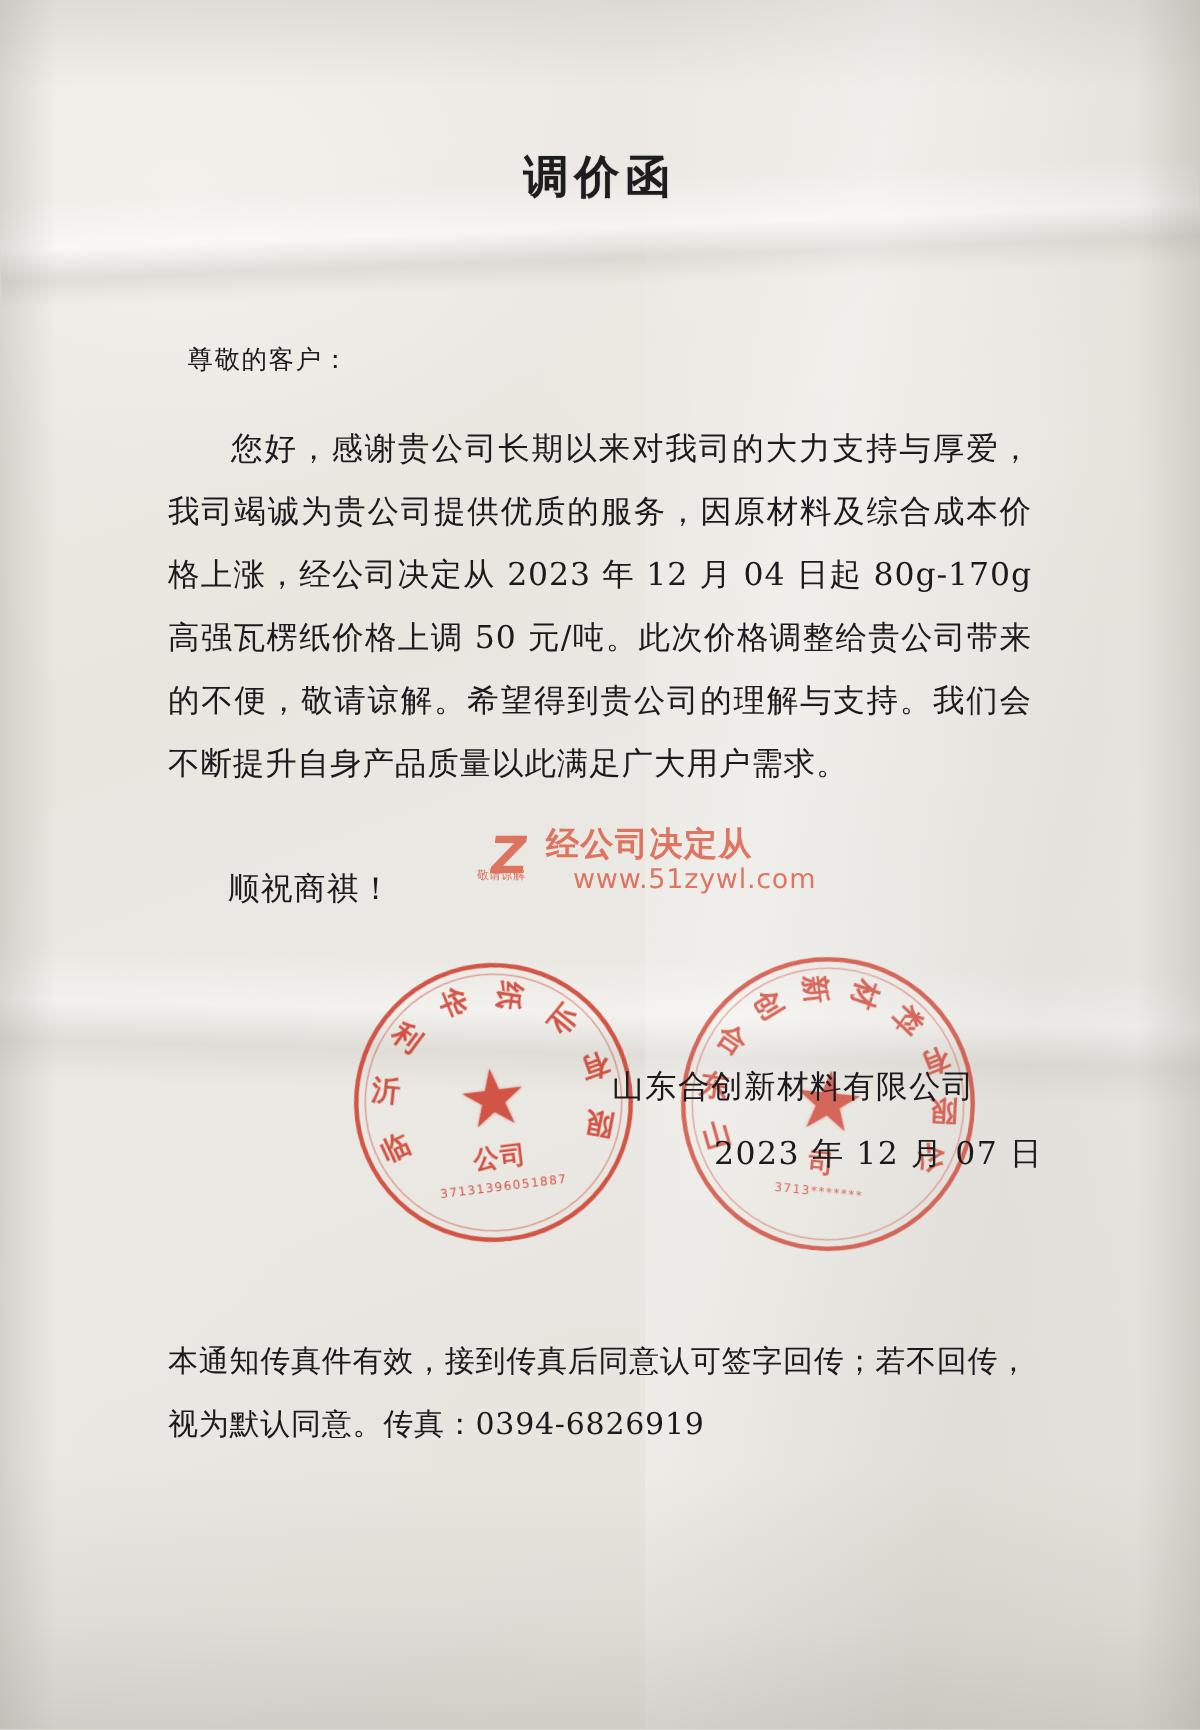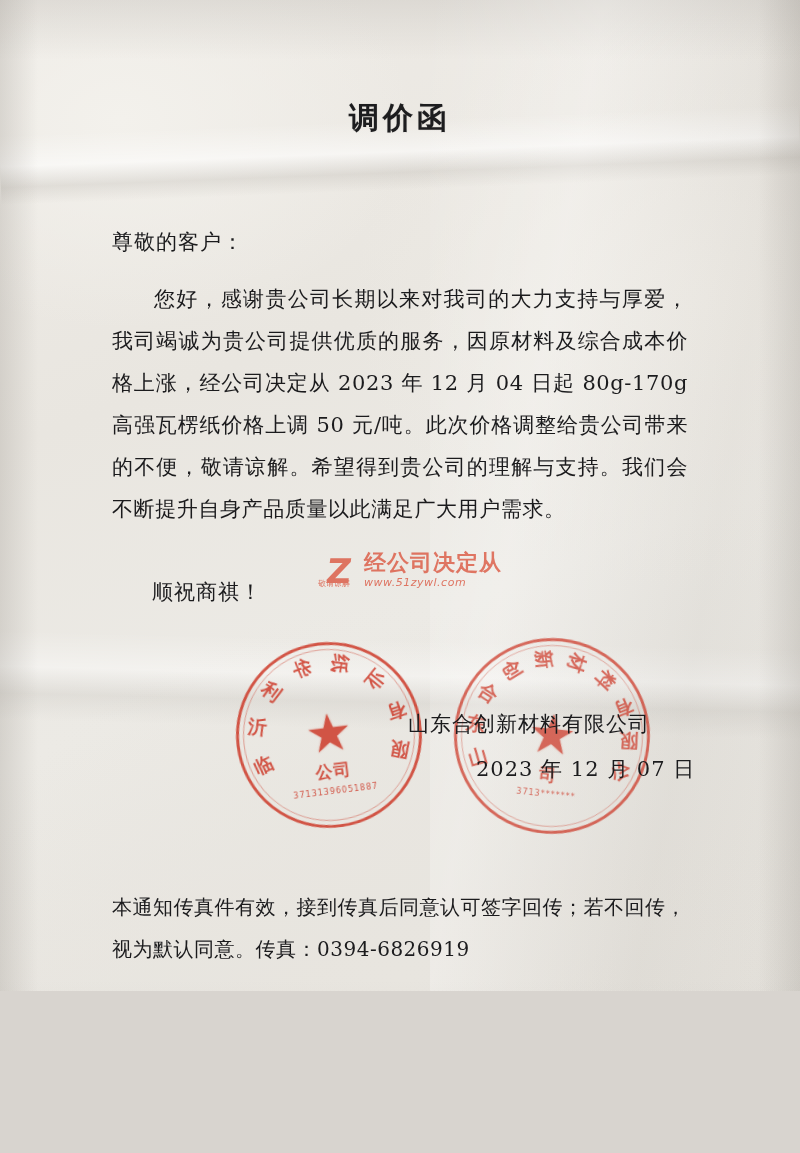--- a/index.html
+++ b/index.html
@@ -10,21 +10,21 @@
     width: 800px;
     height: 1153px;
     overflow: hidden;
     background: #d8d4cf;
     font-family: "Liberation Serif", serif;
   }
 
   #page {
     position: relative;
     width: 800px;
-    height: 991px;
+    height: 1153px;
     background:
       radial-gradient(ellipse 420px 300px at 120px 120px, #f3f1ec 0%, rgba(243,241,236,0) 70%),
       radial-gradient(ellipse 500px 420px at 700px 300px, #efece6 0%, rgba(239,236,230,0) 70%),
       radial-gradient(ellipse 600px 500px at 400px 980px, #e8e5df 0%, rgba(232,229,223,0) 75%),
       linear-gradient(160deg, #efece7 0%, #e9e6e0 35%, #eceae5 60%, #e4e1db 100%);
     overflow: hidden;
   }
 
   
   .crease {
@@ -77,22 +77,22 @@
     font-size: 30px;
     letter-spacing: 4px;
     color: #1d1d1f;
     font-family: "DejaVu Serif", "Liberation Serif", serif;
     font-weight: 600;
     text-shadow: 0 0 1px rgba(0,0,0,0.25);
   }
 
   .salutation {
     position: absolute;
-    left: 112px; top: 228px;
-    font-size: 21px;
+    left: 125px; top: 228px;
+    font-size: 17px;
     letter-spacing: 1px;
     color: #1b1b1d;
     font-family: Liberation Mono, monospace;
   }
 
   .body-text {
     position: absolute;
     left: 112px; top: 278px;
     width: 576px;
     font-size: 21px;
@@ -227,26 +227,25 @@
     position: absolute;
     left: 46px; top: 0;
     font-size: 22px;
     font-weight: 700;
     color: #d9472f;
     font-family: "DejaVu Sans", sans-serif;
     letter-spacing: 1px;
   }
   #watermark .wm-sub {
     position: absolute;
-    left: 46px; top: 28px;
-    font-size: 11px;
+    left: 64px; top: 28px;
+    font-size: 18px;
     color: #d9472f;
     font-family: "DejaVu Sans", sans-serif;
     letter-spacing: 0.5px;
-    font-style: italic;
   }
   #watermark .wm-tag {
     position: absolute;
     left: 0; top: 30px;
     font-size: 8px;
     color: #d9472f;
     font-family: "DejaVu Sans", sans-serif;
   }
 </style>
 </head>

